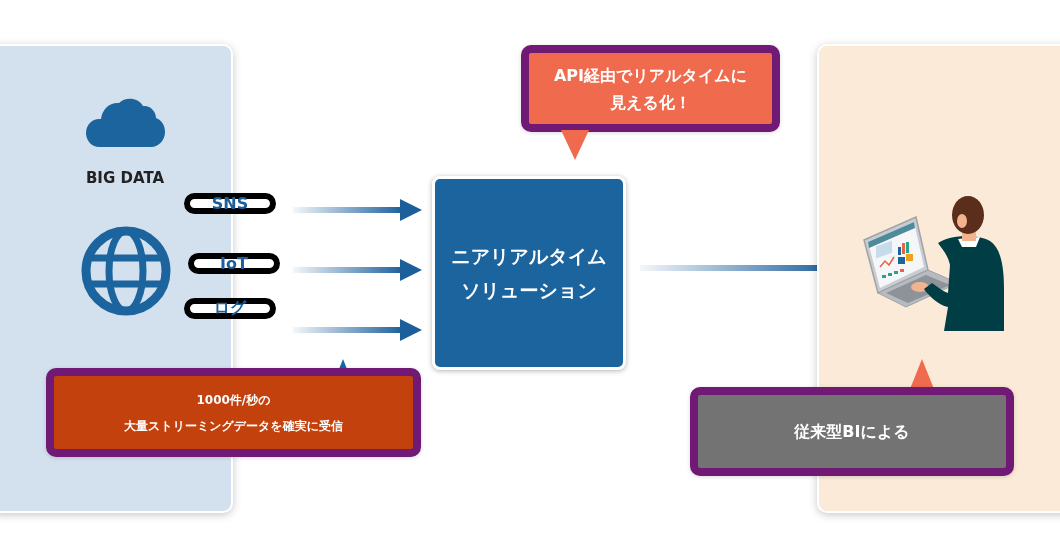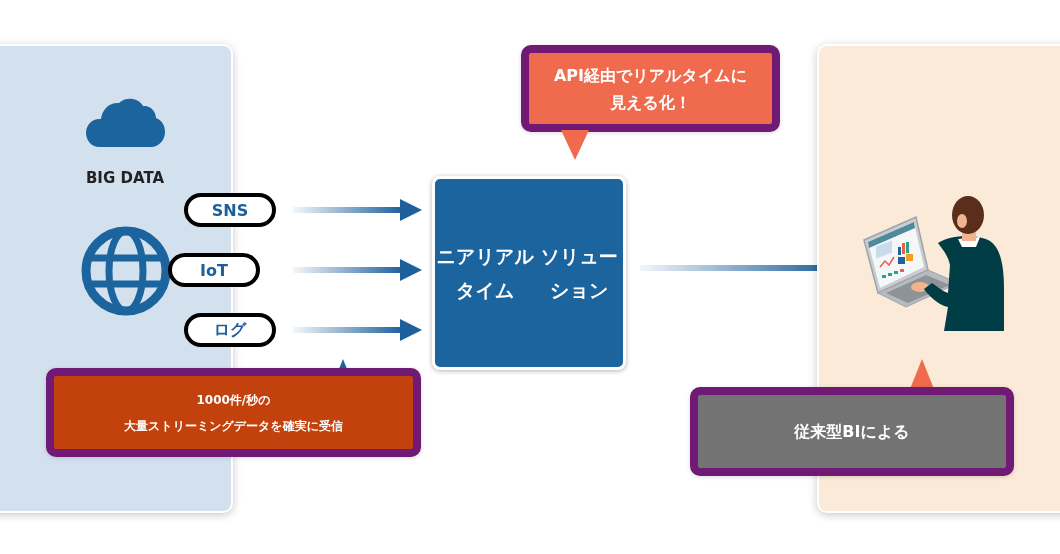--- a/index.html
+++ b/index.html
@@ -4,26 +4,26 @@
 <style>
   html, body { margin:0; padding:0; }
   body { width:1060px; height:554px; background:#ffffff; position:relative; overflow:hidden;
          font-family:"DejaVu Sans", "Liberation Sans", sans-serif; }
   .abs { position:absolute; }
   .panel-left { left:-10px; top:44px; width:239px; height:465px; background:#d3e1ee; border-radius:10px;
                 border:2px solid #ffffff; box-shadow:0 2px 8px rgba(0,0,0,0.22); }
   .panel-right { left:817px; top:44px; width:260px; height:465px; background:#faead7; border-radius:10px;
                  border:2px solid #ffffff; box-shadow:0 2px 8px rgba(0,0,0,0.22); }
   .bigdata-label { left:60px; top:157px; width:130px; text-align:center; font-weight:bold; font-size:15px; color:#222;margin-top:12px; }
-  .pill { width:92px; height:34px; border:4px solid #000000; background:#fff; border-radius:18px; box-sizing:border-box;
+  .pill { width:92px; height:21px; border:6px solid #000000; background:#fff; border-radius:18px; box-sizing:border-box;
           display:flex; align-items:center; justify-content:center; color:#1c5f9b; font-weight:bold; font-size:16px; }
   .arrow-shaft { height:6px; background:linear-gradient(to right, rgba(28,95,155,0.05), #1c5f9b); }
   .arrowhead { width:0; height:0; border-top:11px solid transparent; border-bottom:11px solid transparent; border-left:22px solid #1c5f9b; }
   .solution { left:432px; top:176px; width:194px; height:194px; background:#1c649e; border:3px solid #ffffff; border-radius:8px;
-              box-shadow:0 1px 5px rgba(0,0,0,0.3); box-sizing:border-box; display:flex; flex-direction:row;
+              box-shadow:0 1px 5px rgba(0,0,0,0.3); box-sizing:border-box; display:flex; flex-direction:column;
               align-items:center; justify-content:center; color:#fff; font-weight:bold; font-size:19px; line-height:34px; text-align:center; }
   .bubble { border-radius:10px; border:8px solid #701a75; color:#fff; font-weight:bold; text-align:center; display:flex; flex-direction:column;
             align-items:center; justify-content:center; box-sizing:border-box; box-shadow:0 1px 4px rgba(0,0,0,0.15); }
   .bubble-api { left:521px; top:45px; width:259px; height:87px; background:#f06b4e; font-size:16px; line-height:27px; }
   .bubble-stream { left:46px; top:368px; width:375px; height:89px; background:#c2410c; font-size:12px; line-height:26px; }
   .bubble-bi { left:690px; top:387px; width:324px; height:89px; background:#737373; font-size:16px; line-height:26px; }
   .tail-down { width:0; height:0; border-left:14px solid transparent; border-right:14px solid transparent; border-top:30px solid #f06b4e; }
   .tail-up-blue { width:0; height:0; border-left:12px solid transparent; border-right:12px solid transparent; border-bottom:30px solid #1c649e; }
   .tail-up-orange { width:0; height:0; border-left:12px solid transparent; border-right:12px solid transparent; border-bottom:30px solid #f06b4e; }
 </style>
@@ -40,24 +40,24 @@
 <svg class="abs" style="left:80px;top:225px;" width="92" height="92" viewBox="0 0 92 92">
   <circle cx="46" cy="46" r="40" fill="none" stroke="#1c649e" stroke-width="9"></circle>
   <ellipse cx="46" cy="46" rx="17" ry="40" fill="none" stroke="#1c649e" stroke-width="7"></ellipse>
   <line x1="8" y1="33" x2="84" y2="33" stroke="#1c649e" stroke-width="7"></line>
   <line x1="8" y1="59" x2="84" y2="59" stroke="#1c649e" stroke-width="7"></line>
 </svg>
 
 <div class="abs pill" style="left:184px;top:193px;">
     <span>SNS</span>
   </div>
-<div class="abs pill" style="left:168px;top:253px;">
+<div class="abs pill" style="left:188px;top:253px;">
     <span>IoT</span>
   </div>
-<div class="abs pill" style="left:184px;top:313px;">
+<div class="abs pill" style="left:184px;top:298px;">
     <span>ログ</span>
   </div>
 
 <div class="abs arrow-shaft" style="left:293px;top:207px;width:110px;"></div>
 <div class="abs arrowhead" style="left:400px;top:199px;"></div>
 <div class="abs arrow-shaft" style="left:293px;top:267px;width:110px;"></div>
 <div class="abs arrowhead" style="left:400px;top:259px;"></div>
 <div class="abs arrow-shaft" style="left:293px;top:327px;width:110px;"></div>
 <div class="abs arrowhead" style="left:400px;top:319px;"></div>
 

